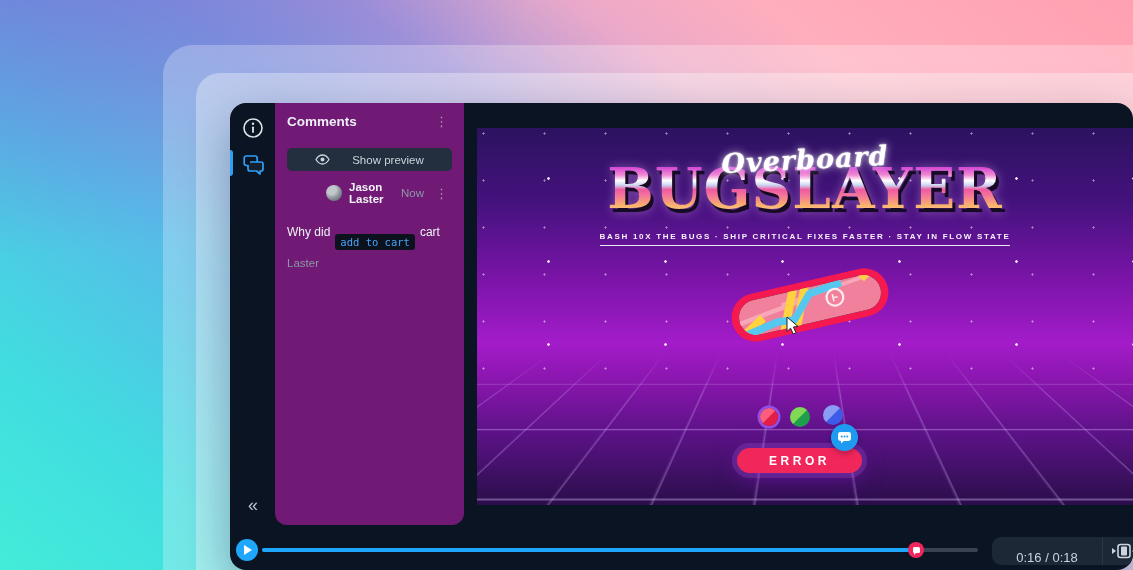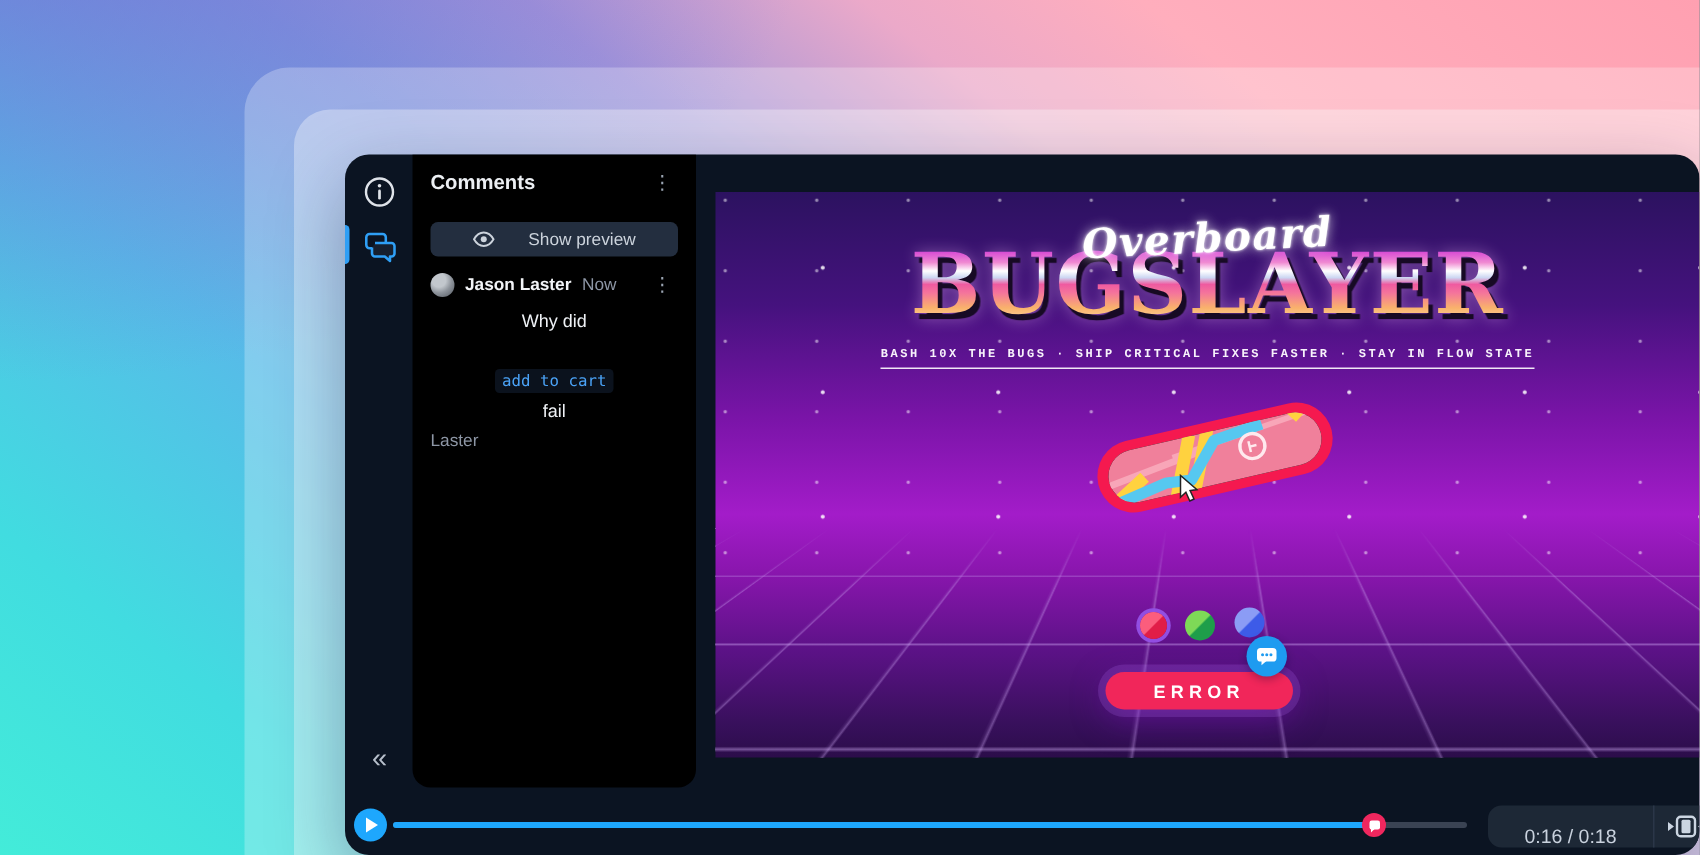--- a/index.html
+++ b/index.html
@@ -28,39 +28,39 @@
   .rail { position:absolute; left:0; top:0; width:45px; height:100%; }
   .rail-btn { position:absolute; left:0; width:45px; height:34px; display:flex; align-items:center; justify-content:center; cursor:pointer; }
   .rail-btn.info { top:8px; }
   .rail-btn.chat { top:44px; }
   .active-bar { position:absolute; left:0; top:47px; width:3px; height:26px; background:#2f9ff5; border-radius:0 3px 3px 0; }
   .collapse { position:absolute; left:0; top:392px; width:45px; text-align:center; color:#b8c0cc; font-size:18px; letter-spacing:-1px; cursor:pointer; }
 
   
   .panel {
     position:absolute; left:45px; top:0; width:189px; height:422px;
-    background:#000000; border-radius:0 0 12px 12px; color:#e7eaee;
+    background:#701a75; border-radius:0 0 12px 12px; color:#e7eaee;
     display:flex; flex-direction:column;
   }
   .panel-header { display:flex; align-items:center; justify-content:space-between; height:36px; padding:0 12px; }
   .panel-title { font-size:13.5px; font-weight:bold; color:#eceff3; }
   .kebab { color:#9aa4b2; font-size:13px; line-height:1; cursor:pointer; padding:2px 4px; }
   .preview-btn {
     margin:9px 12px 4px; height:23px; background:#232e3f; border:none; border-radius:5px;
     display:flex; align-items:center; justify-content:center; gap:22px;
     color:#ccd3dc; font-size:11.5px; font-family:inherit; cursor:pointer;
   }
   .comment { padding:6px 12px 0; }
-  .comment-head { display:flex; align-items:center; gap:7px; }
+  .comment-head { display:flex; align-items:center; gap:7px;margin-left:39px; }
   .avatar { width:16px; height:16px; border-radius:50%; flex:none;
     background:radial-gradient(circle at 35% 30%, #c2c7cd 0 30%, #8e949c 55%, #4e545c 100%); }
   .c-name { font-size:11.5px; font-weight:bold; color:#f2f4f7; }
   .c-time { font-size:11.5px; color:#8d96a5; }
   .comment-head .kebab { margin-left:auto; }
-  .comment-body { margin-top:9px; font-size:12px; color:#eef1f5; display:flex; align-items:center; gap:5px; flex-wrap:wrap;flex-direction:column; }
+  .comment-body { margin-top:9px; font-size:12px; color:#eef1f5; display:flex; align-items:center; gap:5px; flex-wrap:wrap; }
   .code-chip { background:#0b121d; color:#4ba3f7; font-family:"DejaVu Sans Mono", monospace; font-size:10.5px; padding:2px 5px; border-radius:3px;margin-top:20px; }
   .reply { margin-top:7px; font-size:11.5px; color:#8d96a5; cursor:pointer; }
 
   
   .video {
     position:absolute; left:247px; top:25px; width:656px; height:377px; overflow:hidden;
     background:linear-gradient(180deg,#2c1260 0%, #45127e 20%, #7a14a8 40%, #a31cc9 57%, #8a16ae 67%, #5c1287 81%, #38105c 94%, #2b0d4a 100%);
   }
   .stars { position:absolute; left:0; top:0; width:100%; height:250px;
     background-image:
@@ -80,21 +80,21 @@
 
   .logo-script { position:absolute; top:16px; left:0; width:100%; text-align:center;
     font-family:"DejaVu Serif", serif; font-style:italic; font-weight:bold; font-size:27px; color:#fff;
     transform:rotate(-3deg); text-shadow:0 0 8px rgba(255,255,255,0.8), 0 0 2px #fff; z-index:3; letter-spacing:1px; }
   .logo-main { position:absolute; top:33px; left:0; width:100%; text-align:center;
     font-family:"DejaVu Serif", serif; font-weight:bold; font-size:55px; letter-spacing:1px; line-height:1; z-index:2;
     background:linear-gradient(180deg,#a93cf0 0%, #d94fd4 14%, #f08ad2 26%, #ffffff 36%, #ccd6f2 44%, #ef5aa0 52%, #f4749c 62%, #f9b26b 80%, #ffe0b0 100%);
     -webkit-background-clip:text; background-clip:text; color:transparent;
     filter:drop-shadow(3px 4px 0 #170a24) drop-shadow(0 0 5px rgba(255,200,255,0.35));
     transform:scaleY(1.02); }
-  .tagline-row { position:absolute; top:97px; left:0; width:100%; text-align:center; z-index:2;font-family:Liberation Mono, monospace; }
+  .tagline-row { position:absolute; top:97px; left:0; width:100%; text-align:center; z-index:2; }
   .tagline { display:inline-block; font-size:8px; font-weight:bold; letter-spacing:1.7px; color:#f7f2fb;
     padding-bottom:4px; border-bottom:1px solid rgba(255,255,255,0.9); }
 
   .hoverboard { position:absolute; left:248px; top:138px; width:170px; height:78px; transform:rotate(-13deg); }
   .cursor { position:absolute; left:309px; top:188px; z-index:5; }
 
   .orb { position:absolute; border-radius:50%; cursor:pointer; }
   .orb-red { left:283px; top:280px; width:18px; height:18px;
     background:linear-gradient(135deg,#fb5d7d 0 48%, #e11d48 52% 100%);
     box-shadow:0 0 0 2.5px rgba(147,81,230,0.95); }
@@ -171,21 +171,21 @@
     <div class="comment">
       <div class="comment-head">
         <span class="avatar"></span>
         <span class="c-name">Jason Laster</span>
         <span class="c-time">Now</span>
         <span class="kebab"><span>⋮</span></span>
       </div>
       <div class="comment-body">
         <span>Why did</span>
         <span class="code-chip">add to cart</span>
-        <span>fail</span>
+        <span>cart</span>
       </div>
       <div class="reply">Laster</div>
     </div>
   </div>
 
   <div class="video">
     <div class="stars"></div>
     <div class="grid-wrap">
         <div class="grid"></div>
       </div>

